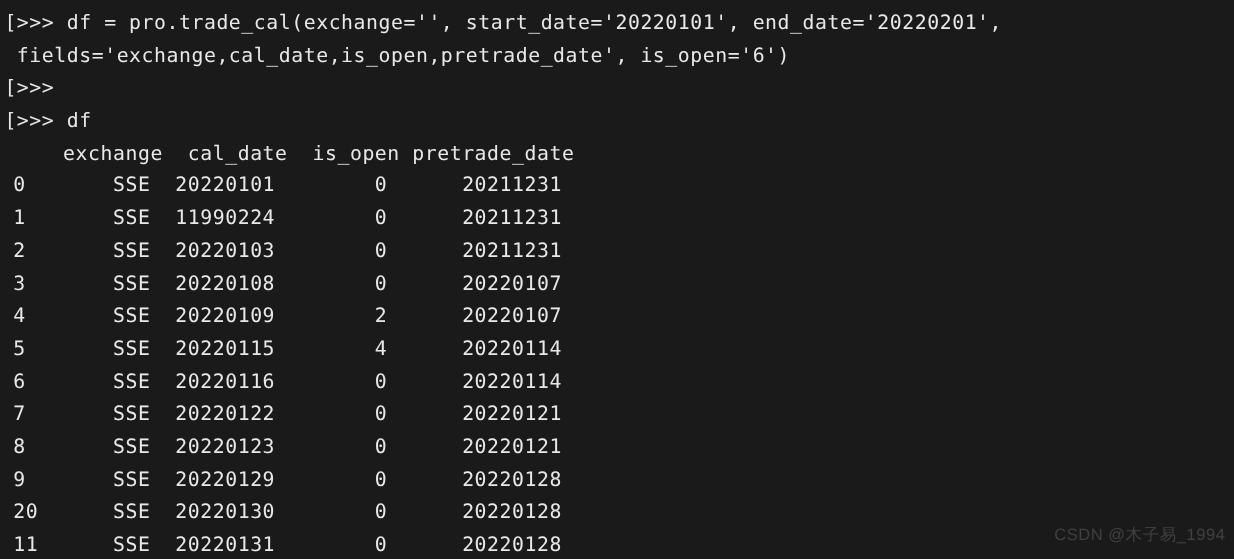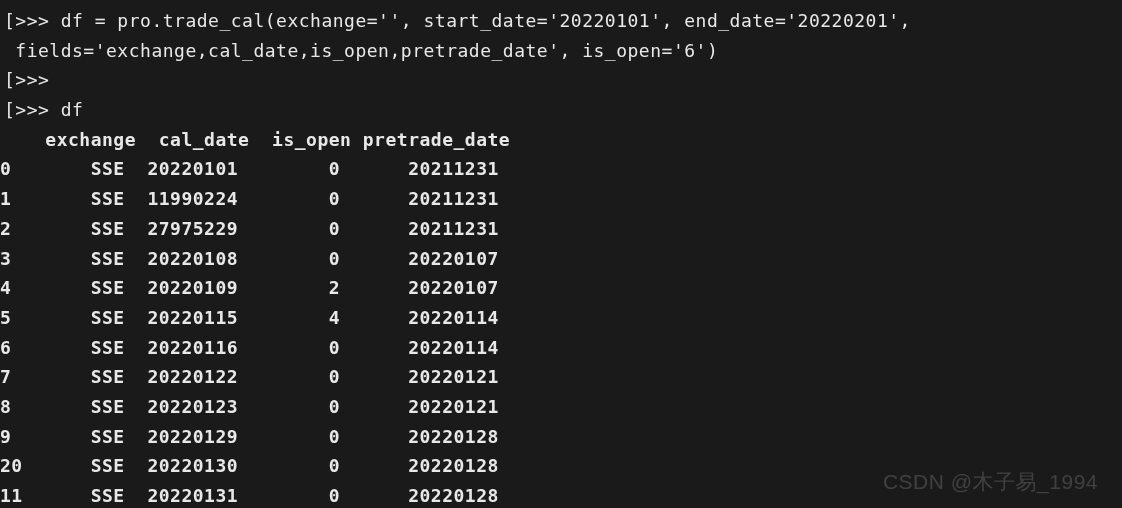--- a/index.html
+++ b/index.html
@@ -20,44 +20,43 @@
       position: relative;
       font-weight: 500;
       letter-spacing: 0.5px;
     }
     .prompt-line {
       white-space: pre;
       padding-left: 4px;
     }
     .df-output {
       white-space: pre;
-      padding-left: 0;
-      font-weight: bold;
+      padding-left: 12px;
     }
     .watermark {
       position: absolute;
-      right: 24px;
+      right: 8px;
       bottom: 8px;
       color: rgba(200,200,200,0.22);
-      font-size: 21px;
+      font-size: 15px;
       font-family: Arial, sans-serif;
       letter-spacing: 0.5px;
     }
   </style>
 </head>
 <body>
 
 <div class="prompt-line">[&gt;&gt;&gt; df = pro.trade_cal(exchange='', start_date='20220101', end_date='20220201',</div>
 <div class="prompt-line"> fields='exchange,cal_date,is_open,pretrade_date', is_open='6')</div>
 <div class="prompt-line">[&gt;&gt;&gt;</div>
 <div class="prompt-line">[&gt;&gt;&gt; df</div>
 <div class="df-output">    exchange  cal_date  is_open pretrade_date</div>
 <div class="df-output">0       SSE  20220101        0      20211231</div>
 <div class="df-output">1       SSE  11990224        0      20211231</div>
-<div class="df-output">2       SSE  27975229        0      20211231</div>
+<div class="df-output">2       SSE  20220103        0      20211231</div>
 <div class="df-output">3       SSE  20220108        0      20220107</div>
 <div class="df-output">4       SSE  20220109        2      20220107</div>
 <div class="df-output">5       SSE  20220115        4      20220114</div>
 <div class="df-output">6       SSE  20220116        0      20220114</div>
 <div class="df-output">7       SSE  20220122        0      20220121</div>
 <div class="df-output">8       SSE  20220123        0      20220121</div>
 <div class="df-output">9       SSE  20220129        0      20220128</div>
 <div class="df-output">20      SSE  20220130        0      20220128</div>
 <div class="df-output">11      SSE  20220131        0      20220128</div>
 

